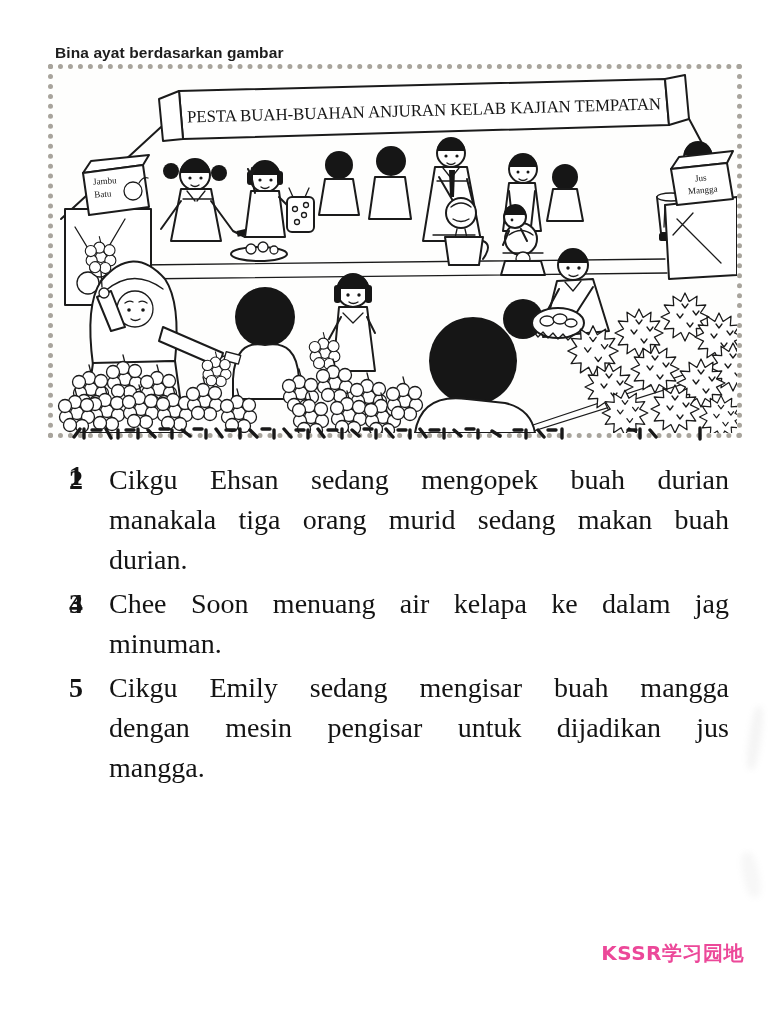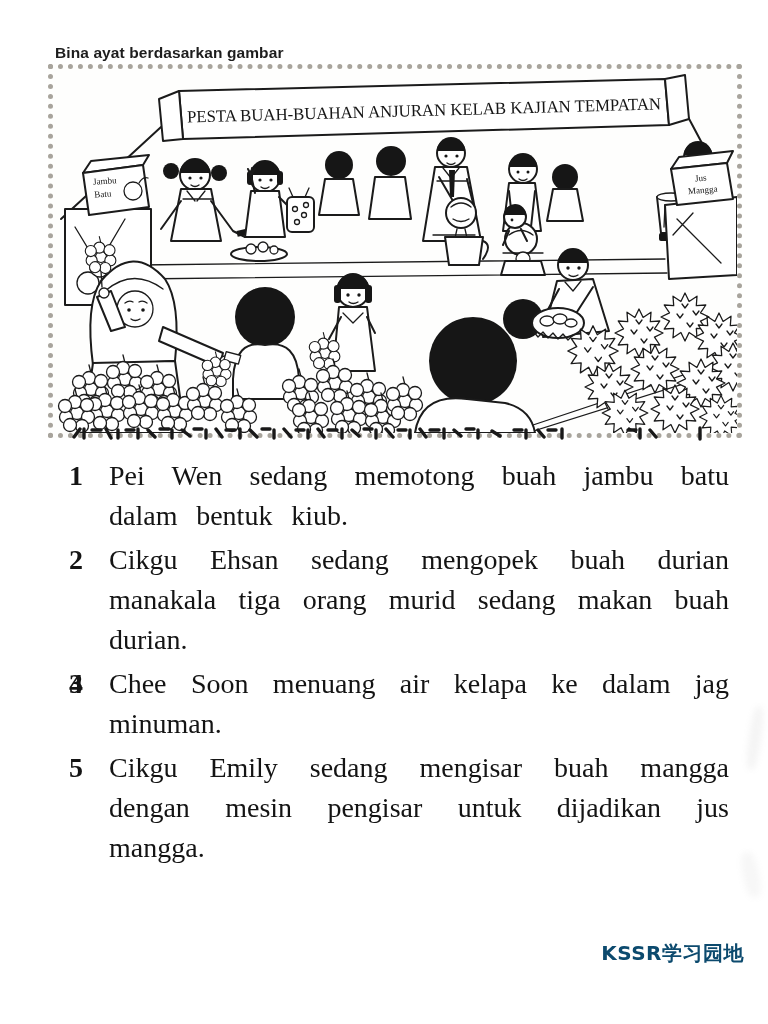--- a/index.html
+++ b/index.html
@@ -17,21 +17,21 @@
   .nfill{fill:none;}
   .bfill{fill:#161616;stroke:none;}
   .svgtxt{font-family:"Liberation Serif","DejaVu Serif",serif;fill:#161616;}
   .clip-strip{position:absolute;left:56px;top:425px;width:640px;height:16px;z-index:3;}
   .sentences{position:absolute;left:57px;top:456px;width:660px;margin:0;padding:0;list-style:none;
              font-size:28px;line-height:40px;word-spacing:0.42em;color:#141414;}
   .sentences li{position:relative;padding-left:40px;text-align:justify;margin-bottom:4px;}
   .sentences .num{position:absolute;left:0;top:0;width:32px;text-align:left;font-weight:bold;word-spacing:normal;}
   .footer{position:absolute;right:36px;top:940px;
           font-family:"DejaVu Sans","Liberation Sans",sans-serif;
-          font-weight:bold;font-size:20px;color:#0c4a6e;letter-spacing:.5px;}
+          font-weight:bold;font-size:20px;color:#ec4899;letter-spacing:.5px;}
   .bleed{position:absolute;background:#9a9a9a;border-radius:40%;filter:blur(3px);}
   .bleed.b1{left:737px;top:706px;width:12px;height:64px;opacity:.10;transform:rotate(8deg);}
   .bleed.b2{left:731px;top:852px;width:16px;height:46px;opacity:.08;transform:rotate(-12deg);}
 </style>
 </head>
 <body>
 
 <div class="page">
 
   <div class="header">Bina ayat berdasarkan gambar</div>
@@ -299,21 +299,20 @@
              M92,4 h9 M104,5 v8 M114,5 l8,6 M126,4 h8 M138,5 v8 M148,4 l6,8 M158,5 h9 M172,4 v9
              M182,5 l7,7 M194,4 h8 M206,5 v8 M216,4 l7,8 M228,5 h8 M240,5 v8 M250,4 l6,8 M260,5 h9
              M274,4 v9 M284,5 l7,6 M296,4 h8 M308,5 v8 M318,4 l7,8 M330,5 h8 M342,5 v8 M352,4 l6,8
              M362,5 h9 M376,4 v9 M386,5 l7,6 M398,4 h8 M410,5 v8 M424,6 l8,5 M446,5 h8 M458,5 v8
              M470,5 l6,7 M480,5 h8 M494,4 v9 M560,5 h8 M572,4 v9 M582,5 l6,7 M632,3 v11" stroke="#181818" stroke-width="3.4" fill="none" stroke-linecap="round"></path>
   </svg>
 
   <ol class="sentences">
     <li>
       <span class="num">1</span>
-      <span class="txt">Pei Wen sedang memotong buah jambu batu dalam bentuk kiub.</span>
     </li>
     <li>
       <span class="num">2</span>
       <span class="txt">Cikgu Ehsan sedang mengopek buah durian manakala tiga orang murid sedang makan buah durian.</span>
     </li>
     <li>
       <span class="num">3</span>
     </li>
     <li>
       <span class="num">4</span>

